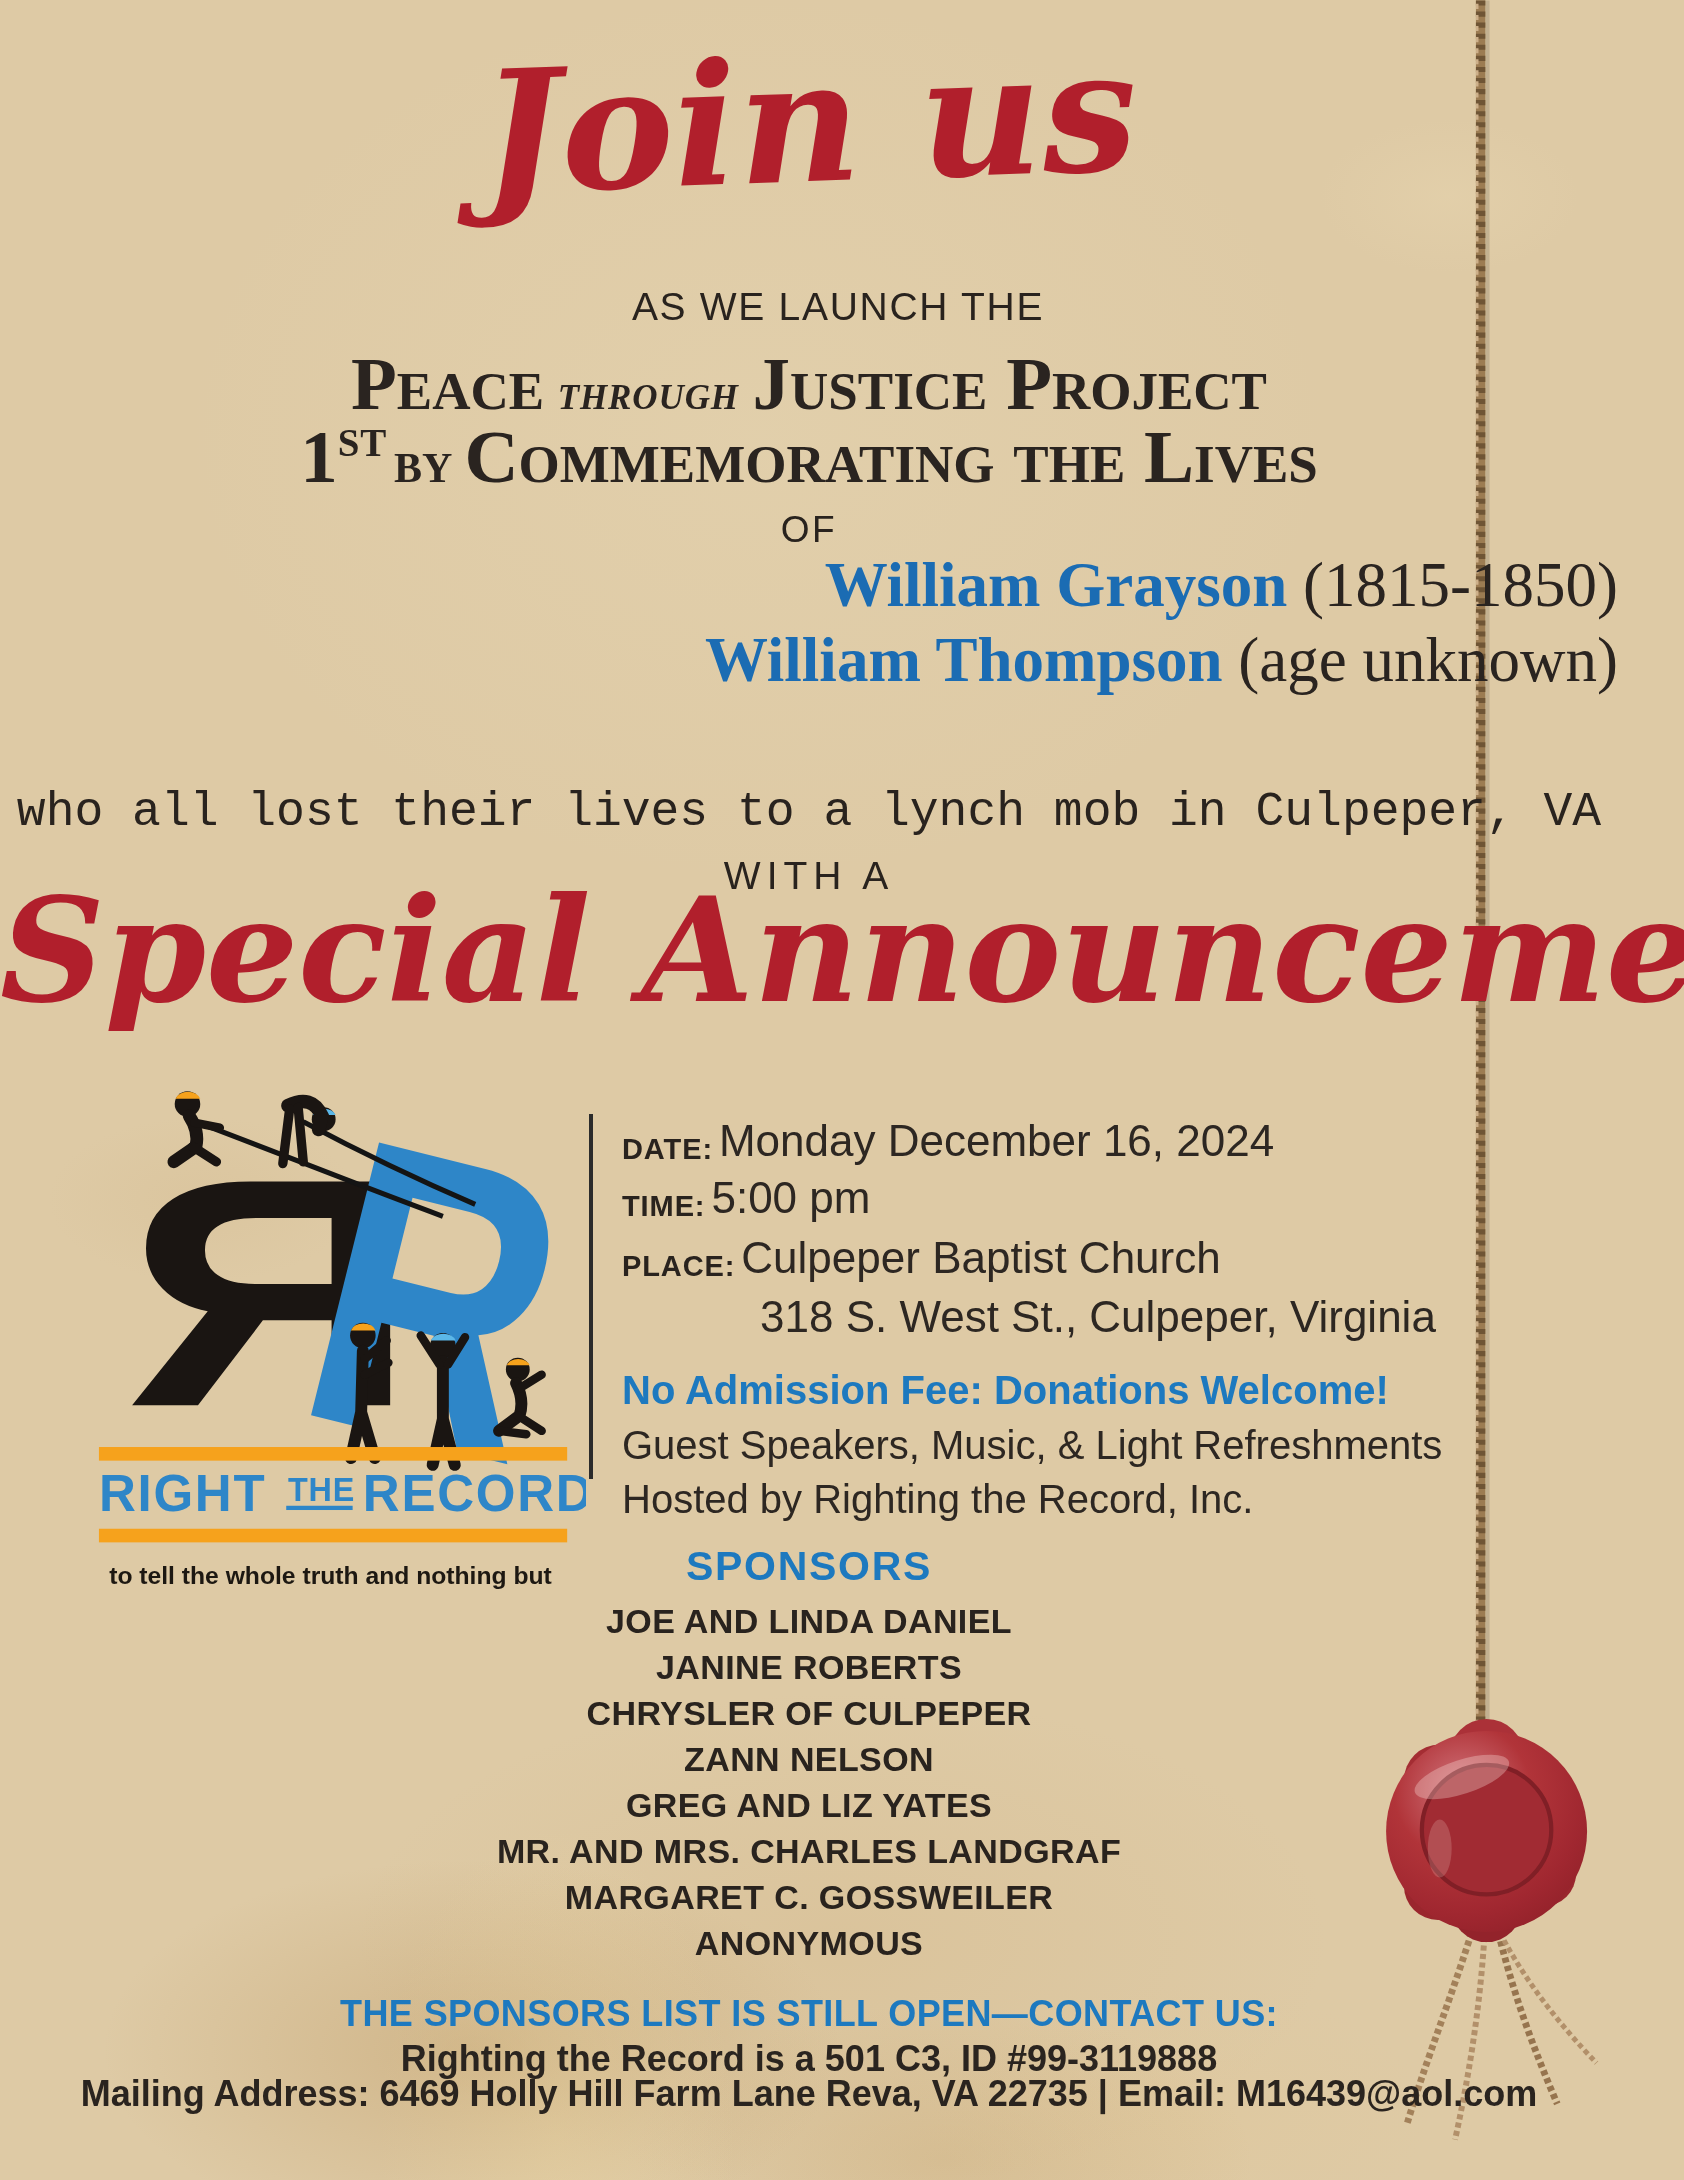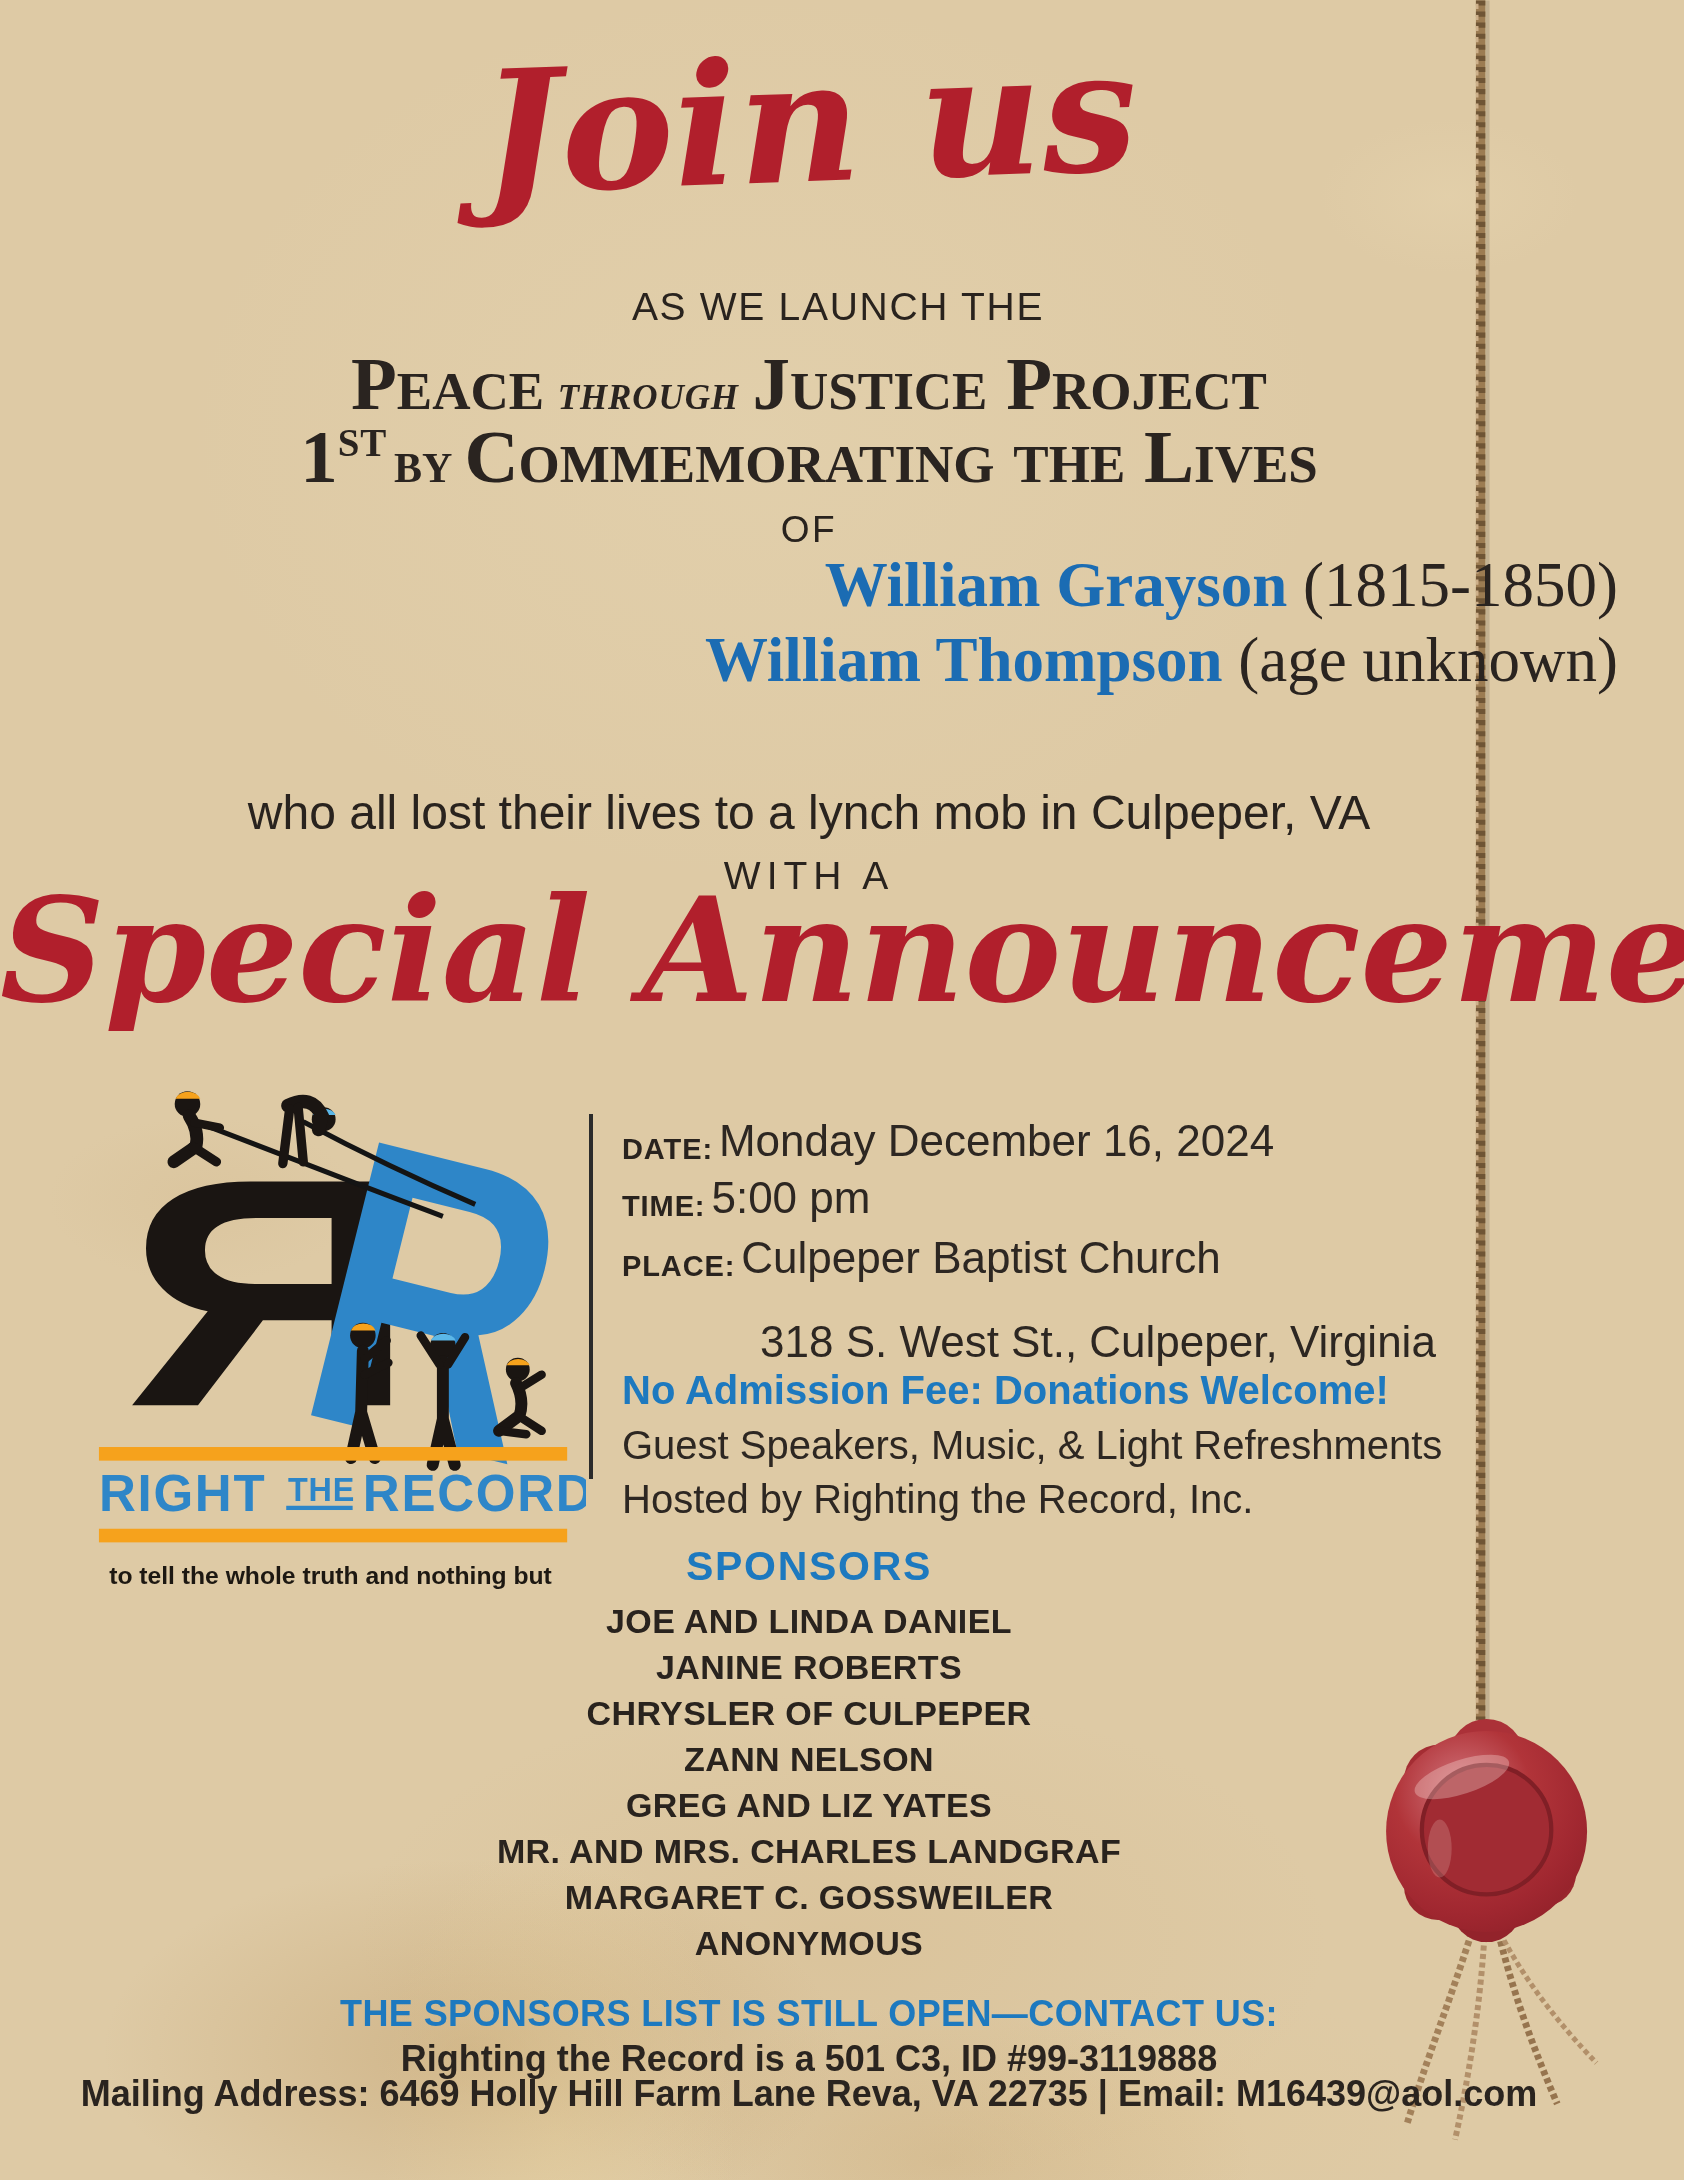--- a/index.html
+++ b/index.html
@@ -40,29 +40,29 @@
   .h1{top:346px;font-size:75px;}
   .h2{top:419px;font-size:75px;}
   .thru{font-style:italic;font-size:0.66em;letter-spacing:0.9px;margin:0 13.6px;font-weight:bold;}
   .byword{font-size:0.80em;margin:0 12px 0 6.8px;}
   .supst{font-size:0.52em;vertical-align:25.6px;text-transform:uppercase;letter-spacing:0.9px;}
   .of{top:509px;font-size:37px;letter-spacing:2.6px;}
   .victim{font-family:"Liberation Serif", serif;font-size:63px;line-height:1;white-space:nowrap;text-align:right;}
   .victim .vname{color:#1b6cb3;font-weight:bold;}
   .victim .vdetail{color:#2a2420;font-weight:normal;}
   .v1{top:554px;} .v2{top:629px;} .v3{top:704px;}
-  .wholost{top:785px;font-size:48px;color:#29231e;}
+  .wholost{top:785px;font-size:48px;color:#29231e;font-family:Liberation Mono, monospace;}
   .witha{top:854px;font-size:39px;letter-spacing:6px;}
   .special{top:871px;font-size:145px;line-height:1.1;width:1542px;left:0;text-align:center;white-space:nowrap;}
   .divider{left:589px;top:1114px;width:4.3px;height:365px;background:#2b2b2b;}
   .detail-row{left:622px;display:flex;align-items:flex-end;gap:6px;white-space:nowrap;}
   .dlabel{font-weight:bold;font-size:29px;letter-spacing:0.9px;color:#29231e;}
   .dvalue{font-size:44px;color:#2d2722;}
   .r-date{top:1116px;} .r-time{top:1173px;} .r-place{top:1233px;}
-  .r-place2{left:760px;top:1292px;font-size:44px;color:#2d2722;white-space:nowrap;margin-top:25px;}
+  .r-place2{left:760px;top:1292px;font-size:44px;color:#2d2722;white-space:nowrap;}
   .r-adm{left:622px;top:1368px;font-size:40px;font-weight:bold;color:#1d79bf;white-space:nowrap;}
   .r-guest{left:622px;top:1423px;font-size:40px;color:#2d2722;white-space:nowrap;}
   .r-host{left:622px;top:1477px;font-size:40px;color:#2d2722;white-space:nowrap;}
   .sp-head{top:1543px;font-size:41px;font-weight:bold;color:#1d79bf;letter-spacing:1.7px;}
   .sp-list{top:1598px;font-size:34px;font-weight:bold;color:#29231e;line-height:46px;letter-spacing:0.4px;}
   .f-open{top:1993px;font-size:36px;font-weight:bold;color:#1d79bf;letter-spacing:0.4px;}
   .f-org{top:2038px;font-size:36px;font-weight:bold;color:#2a241f;}
   .f-mail{top:2073px;font-size:36px;font-weight:bold;color:#2a241f;}
   svg text{font-family:"Liberation Sans", sans-serif;}
 </style>

